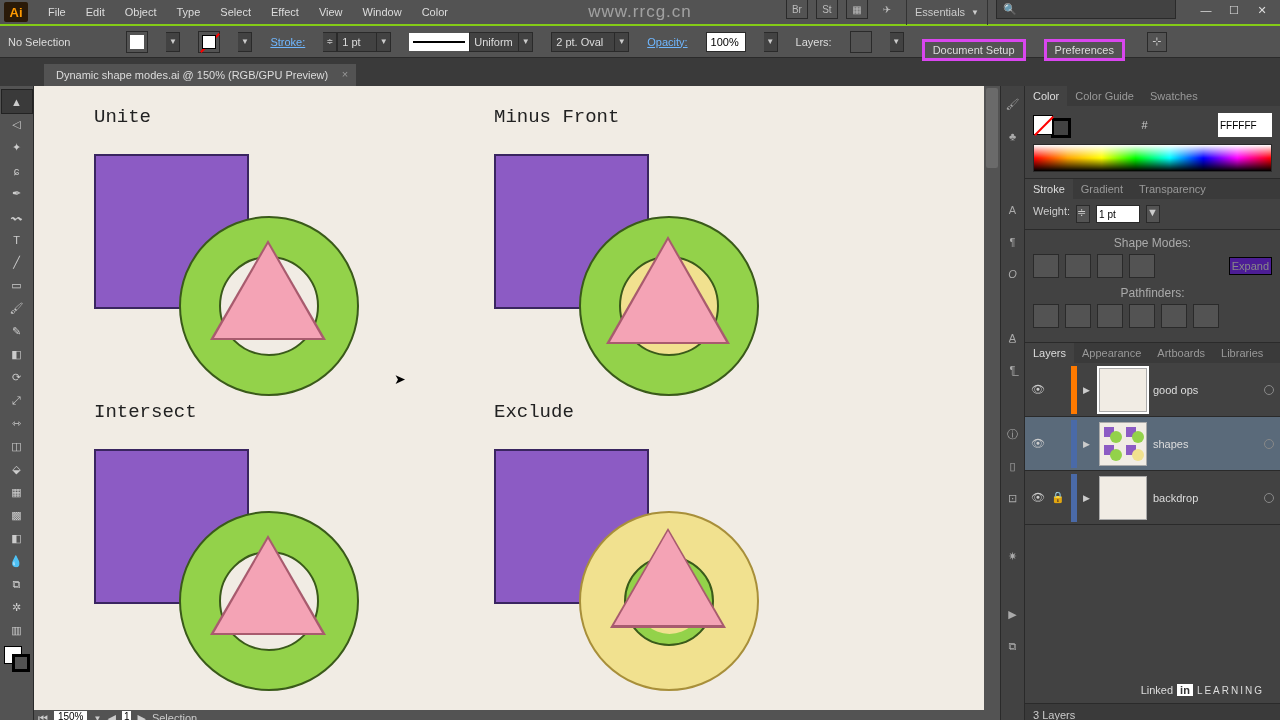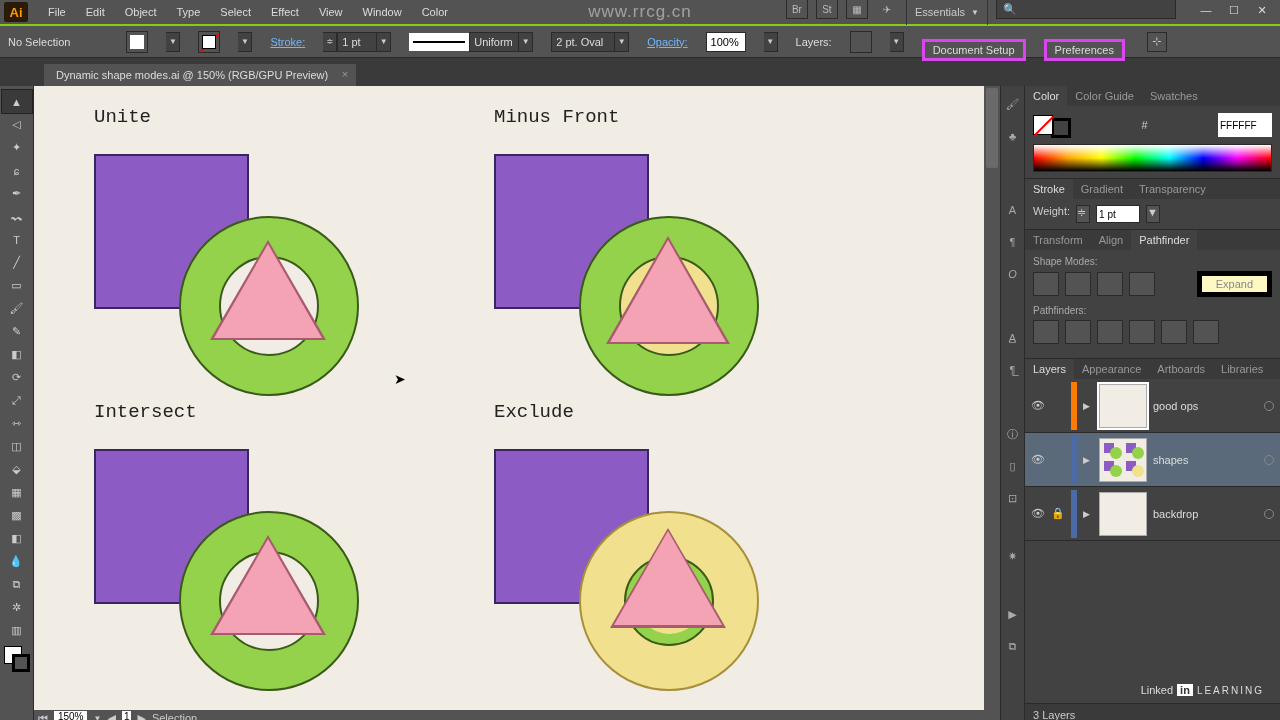--- a/index.html
+++ b/index.html
@@ -95,24 +95,24 @@
 .colorp .hexin { background:#fff; color:#000; border:none; width:54px; height:24px; font-size:10px; margin-left:auto; padding:0 2px; }
 .spectrum { height:28px; margin-top:6px; background:linear-gradient(to bottom, #fff 0%, transparent 50%, #000 100%), linear-gradient(to right, red, orange, yellow, lime, cyan, blue, magenta, red); border:1px solid #2a2a2a; }
 
 
 .strokep .wrow { display:flex; align-items:flex-start; gap:6px; }
 .strokep .stepper { display:flex; }
 .strokep .stepper .sbtn { width:14px; height:18px; background:#535353; border:1px solid #2a2a2a; }
 .strokep .stin { width:44px; height:18px; background:#fff; color:#000; border:1px solid #2a2a2a; font-size:10px; padding:0 2px; }
 
 
-.pfp .plabel { color:#aaa; font-size:10px; margin-bottom:4px; }
+.pfp .plabel { color:#aaa; font-size:12px; margin-bottom:4px;text-align:center; }
 .pfp .prow { display:flex; gap:6px; margin-bottom:8px; align-items:center; }
 .pfp .pbtn { width:26px; height:24px; background:#535353; border:1px solid #2a2a2a; }
-.pfp .expand { margin-left:auto; padding:2px 14px; background:#fef9c3; border:5px solid #000000; color:#888; }
+.pfp .expand { margin-left:auto; padding:2px 2px; background:#4c1d95; border:1px solid #000000; color:#888; }
 
 
 .layersp { flex:1; display:flex; flex-direction:column; }
 .layersp .lrow { height:54px; display:flex; align-items:center; border-bottom:1px solid #2a2a2a; padding:0 6px; gap:6px; }
 .layersp .lrow.sel { background:#5a6a7a; }
 .layersp .vis { width:14px; text-align:center; color:#ccc; }
 .layersp .lock { width:14px; text-align:center; color:#ccc; }
 .layersp .cbar { width:6px; height:48px; }
 .layersp .exp { width:10px; font-size:9px; }
 .layersp .thumb { width:48px; height:44px; background:#f1ece4; border:1px solid #aaa; display:flex; align-items:center; justify-content:center; }
@@ -361,25 +361,20 @@
             </div>
           <input class="stin" value="1 pt" style="">
           <div class="stepper">
               <div class="sbtn">▼</div>
             </div>
         </div>
       </div>
     </div>
 
     <div class="panel pfp">
-      <div class="ptabs">
-        <div class="ptab">Transform</div>
-        <div class="ptab">Align</div>
-        <div class="ptab active">Pathfinder</div>
-      </div>
       <div class="pbody">
         <div class="plabel">Shape Modes:</div>
         <div class="prow">
           <div class="pbtn"></div>
           <div class="pbtn"></div>
           <div class="pbtn"></div>
           <div class="pbtn"></div>
           <button class="expand">Expand</button>
         </div>
         <div class="plabel">Pathfinders:</div>

